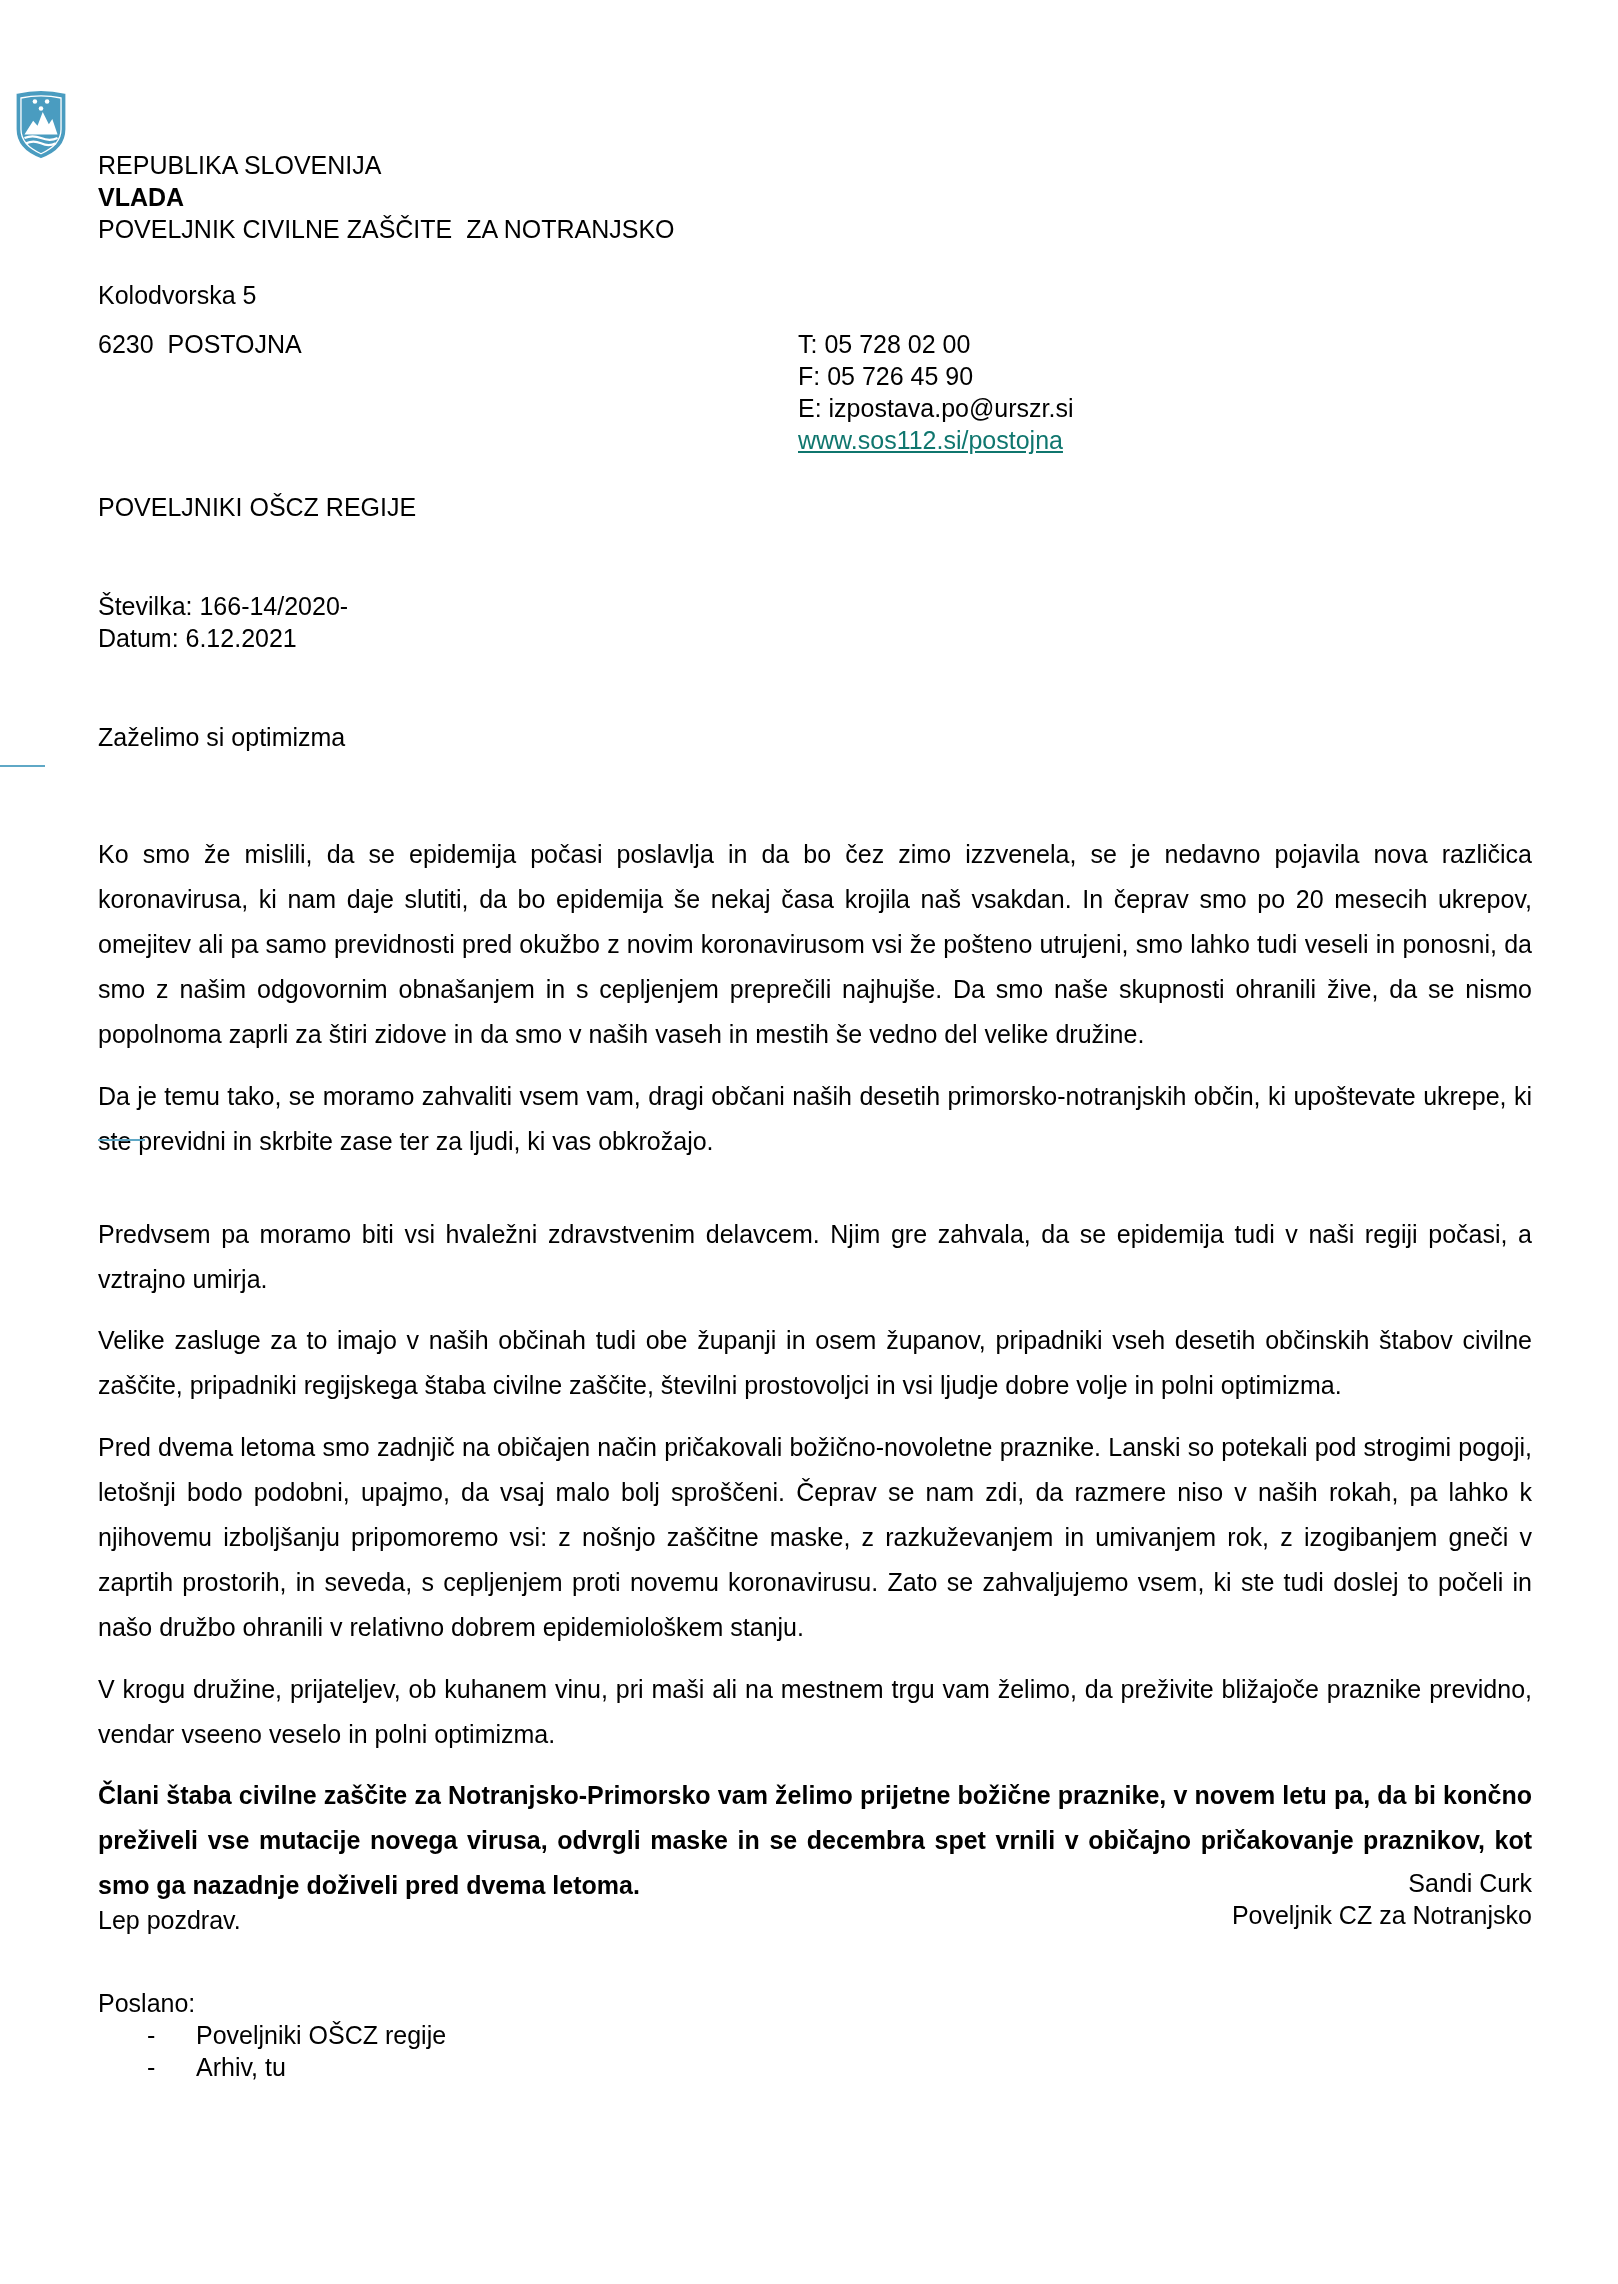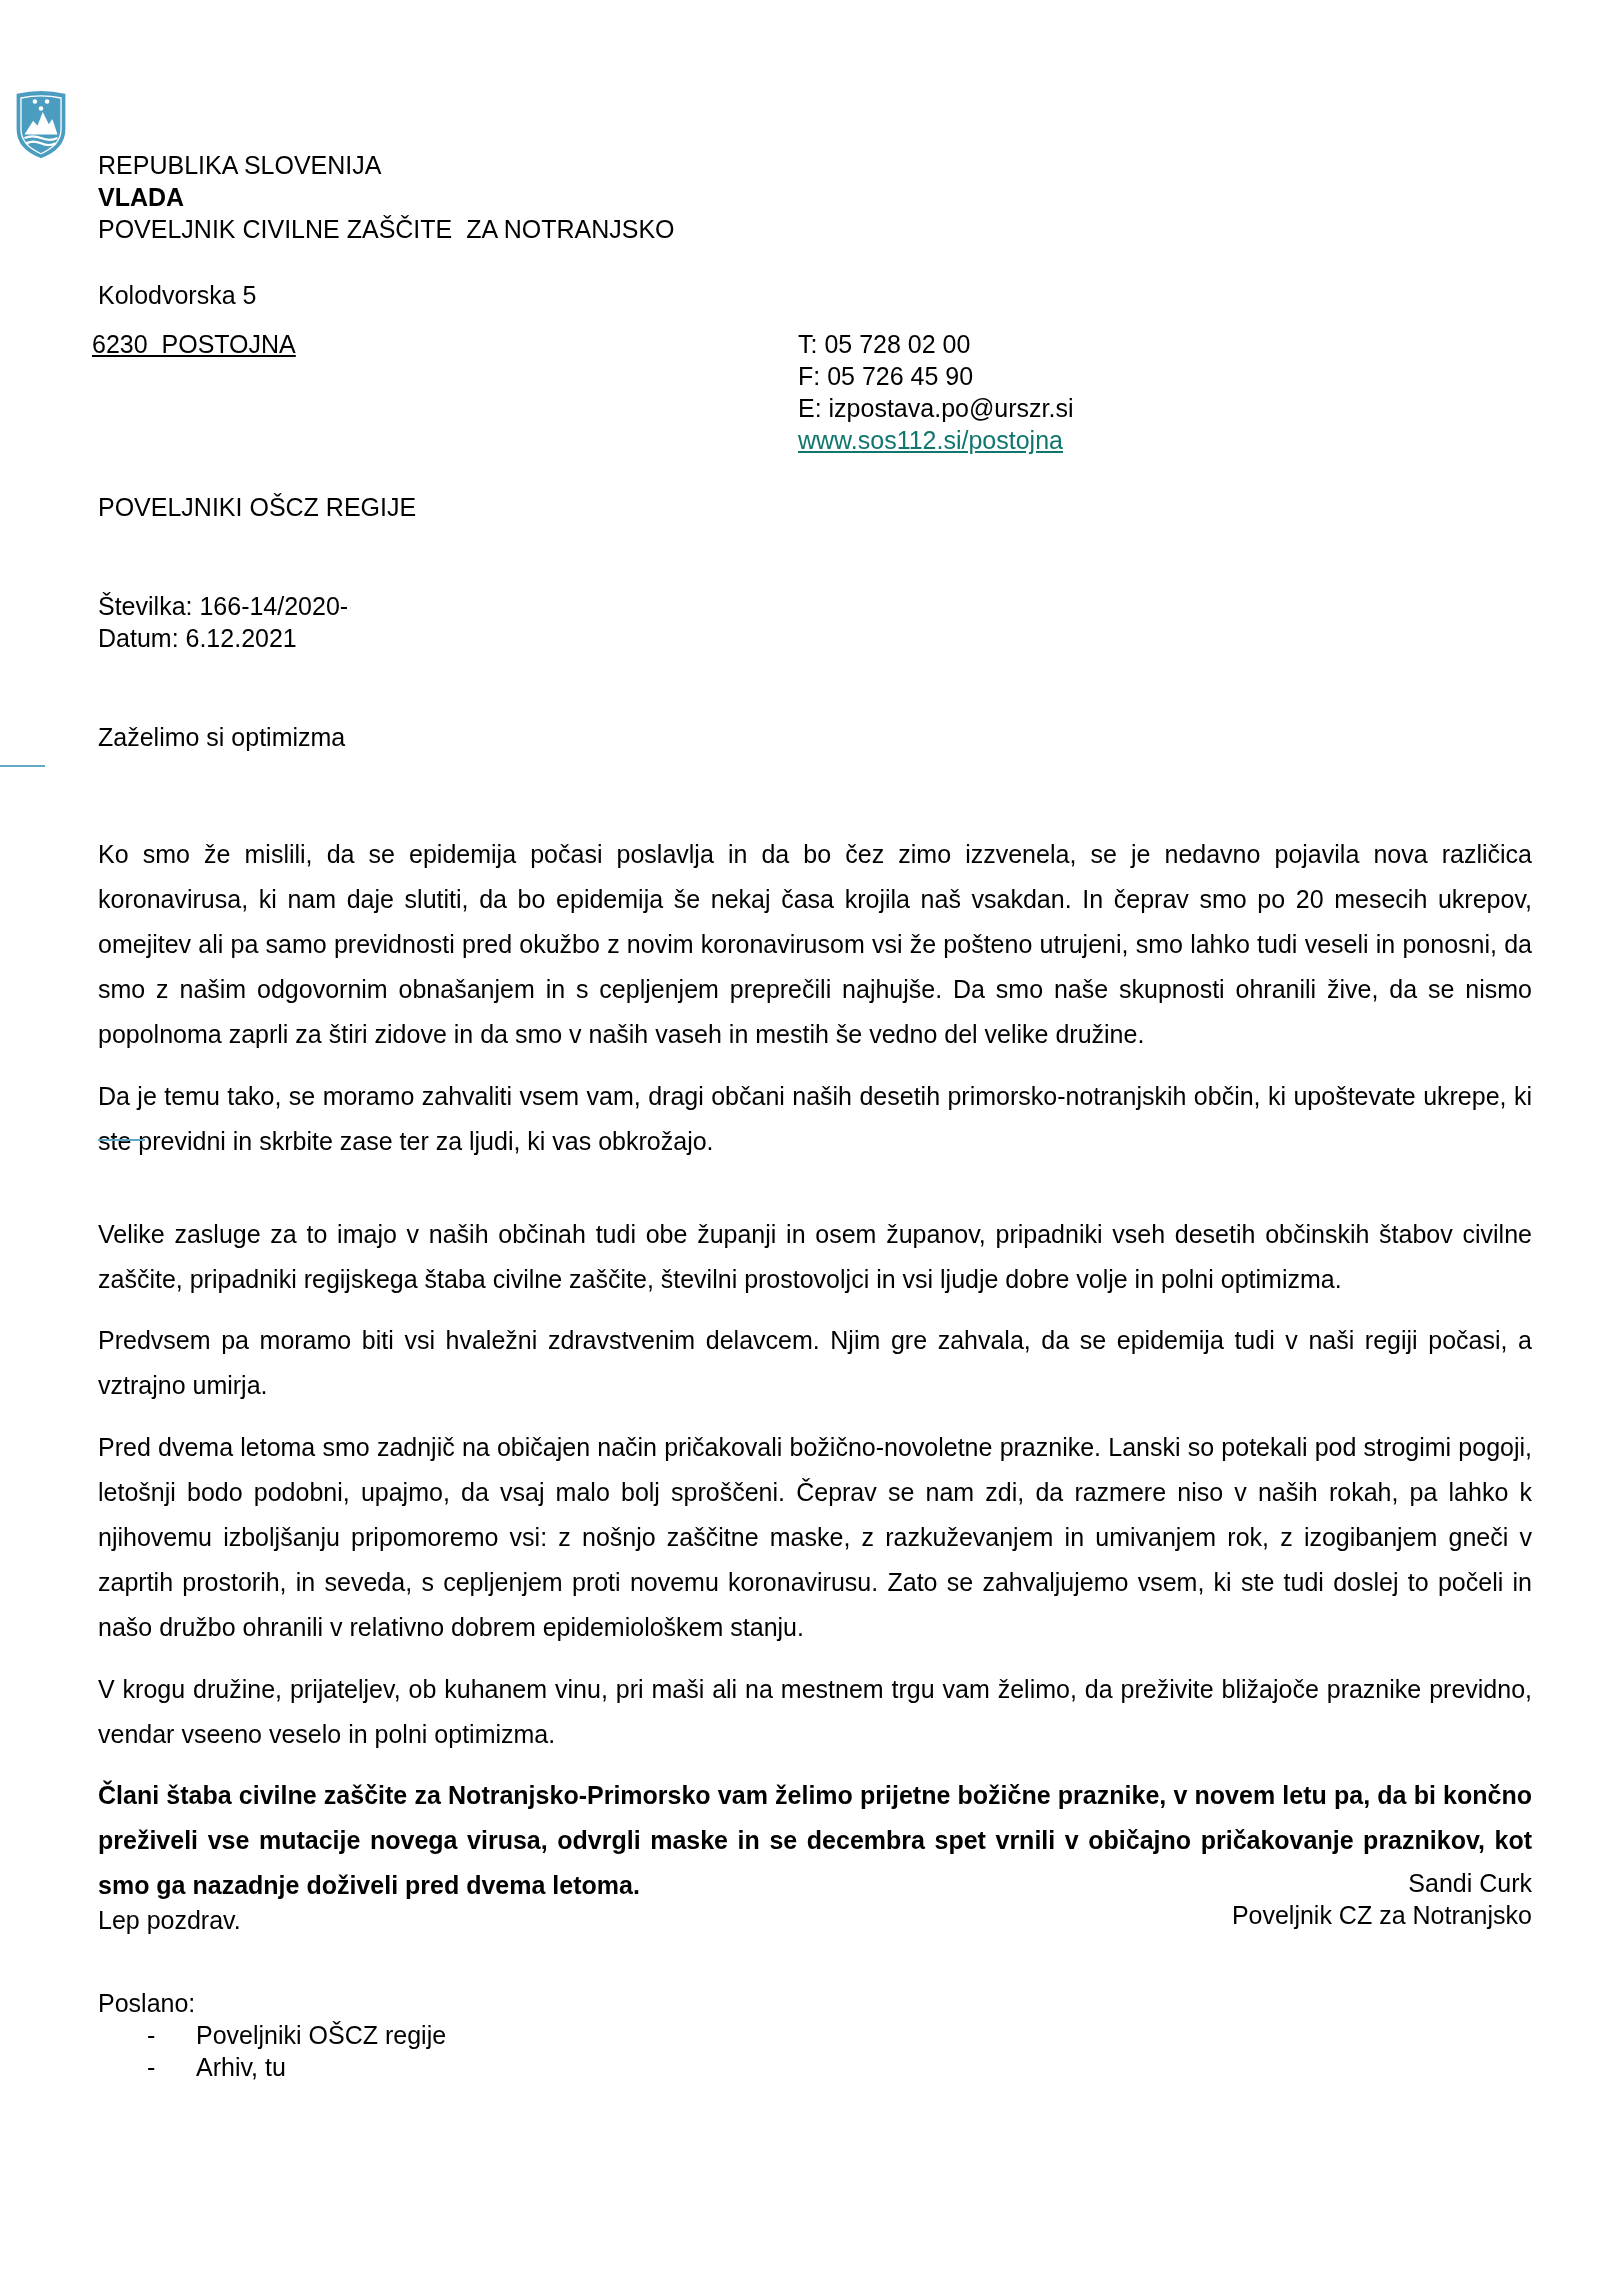--- a/index.html
+++ b/index.html
@@ -4,21 +4,21 @@
 <style>
   html, body { margin: 0; padding: 0; background: #ffffff; }
   body { width: 1618px; height: 2284px; position: relative; overflow: hidden;
          font-family: "Liberation Sans", sans-serif; color: #000; font-size: 25px; line-height: 32px; }
   .abs { position: absolute; }
   .logo { left: 14px; top: 91px; width: 54px; height: 68px; }
   .hdr { left: 98px; top: 149px; }
   .hdr div { height: 32px; white-space: pre; }
   .bold { font-weight: bold; }
   .addr { left: 98px; top: 279px; white-space: pre; }
-  .city { left: 92px; top: 328px; white-space: pre; text-decoration: underline; }
+  .city { left: 98px; top: 328px; white-space: pre; }
   .contact { left: 798px; top: 328px; }
   .contact div { height: 32px; white-space: pre; }
   .link { color: #0f766e; text-decoration: underline; }
   .recipient { left: 98px; top: 491px; }
   .meta { left: 98px; top: 590px; }
   .meta div { height: 32px; }
   .subject { left: 98px; top: 721px; }
   .body { left: 98px; top: 832px; width: 1434px; }
   .body p { margin: 0 0 16.7px 0; text-align: justify; line-height: 45px; }
   .body p.bold { font-weight: bold; }
@@ -71,22 +71,22 @@
   <div>Datum: 6.12.2021</div>
 </div>
 
 <div class="abs mark1"></div>
 
 <div class="abs subject">Zaželimo si optimizma</div>
 
 <div class="abs body">
   <p>Ko smo že mislili, da se epidemija počasi poslavlja in da bo čez zimo izzvenela, se je nedavno pojavila nova različica koronavirusa, ki nam daje slutiti, da bo epidemija še nekaj časa krojila naš vsakdan. In čeprav smo po 20 mesecih ukrepov, omejitev ali pa samo previdnosti pred okužbo z novim koronavirusom vsi že pošteno utrujeni, smo lahko tudi veseli in ponosni, da smo z našim odgovornim obnašanjem in s cepljenjem preprečili najhujše. Da smo naše skupnosti ohranili žive, da se nismo popolnoma zaprli za štiri zidove in da smo v naših vaseh in mestih še vedno del velike družine.</p>
   <p style="margin-bottom:48px">Da je temu tako, se moramo zahvaliti vsem vam, dragi občani naših desetih primorsko-notranjskih občin, ki upoštevate ukrepe, ki ste previdni in skrbite zase ter za ljudi, ki vas obkrožajo.</p>
+  <p>Predvsem pa moramo biti vsi hvaležni zdravstvenim delavcem. Njim gre zahvala, da se epidemija tudi v naši regiji počasi, a vztrajno umirja.</p>
   <p>Velike zasluge za to imajo v naših občinah tudi obe županji in osem županov, pripadniki vseh desetih občinskih štabov civilne zaščite, pripadniki regijskega  štaba civilne zaščite, številni prostovoljci in vsi ljudje dobre volje in polni optimizma.</p>
-  <p>Predvsem pa moramo biti vsi hvaležni zdravstvenim delavcem. Njim gre zahvala, da se epidemija tudi v naši regiji počasi, a vztrajno umirja.</p>
   <p>Pred dvema letoma smo zadnjič na običajen način pričakovali božično-novoletne praznike. Lanski so potekali pod strogimi pogoji, letošnji bodo podobni, upajmo, da vsaj malo bolj sproščeni. Čeprav se nam zdi, da razmere niso v naših rokah, pa lahko k njihovemu izboljšanju pripomoremo vsi: z nošnjo zaščitne maske, z razkuževanjem in umivanjem rok, z izogibanjem gneči v zaprtih prostorih, in seveda, s cepljenjem proti novemu koronavirusu. Zato se zahvaljujemo vsem, ki ste tudi doslej to počeli in našo družbo ohranili v relativno dobrem epidemiološkem stanju.</p>
   <p>V krogu družine, prijateljev, ob kuhanem vinu, pri maši ali na mestnem trgu vam želimo, da preživite bližajoče praznike previdno, vendar vseeno veselo in polni optimizma.</p>
   <p class="bold">Člani štaba civilne zaščite za Notranjsko-Primorsko vam želimo prijetne božične praznike, v novem letu pa, da bi končno preživeli vse mutacije novega virusa, odvrgli maske in se decembra spet vrnili v običajno pričakovanje praznikov, kot smo ga nazadnje doživeli pred dvema letoma.</p>
 </div>
 
 <div class="abs mark2"></div>
 
 <div class="abs greeting">Lep pozdrav.</div>
 
 <div class="abs signature">

